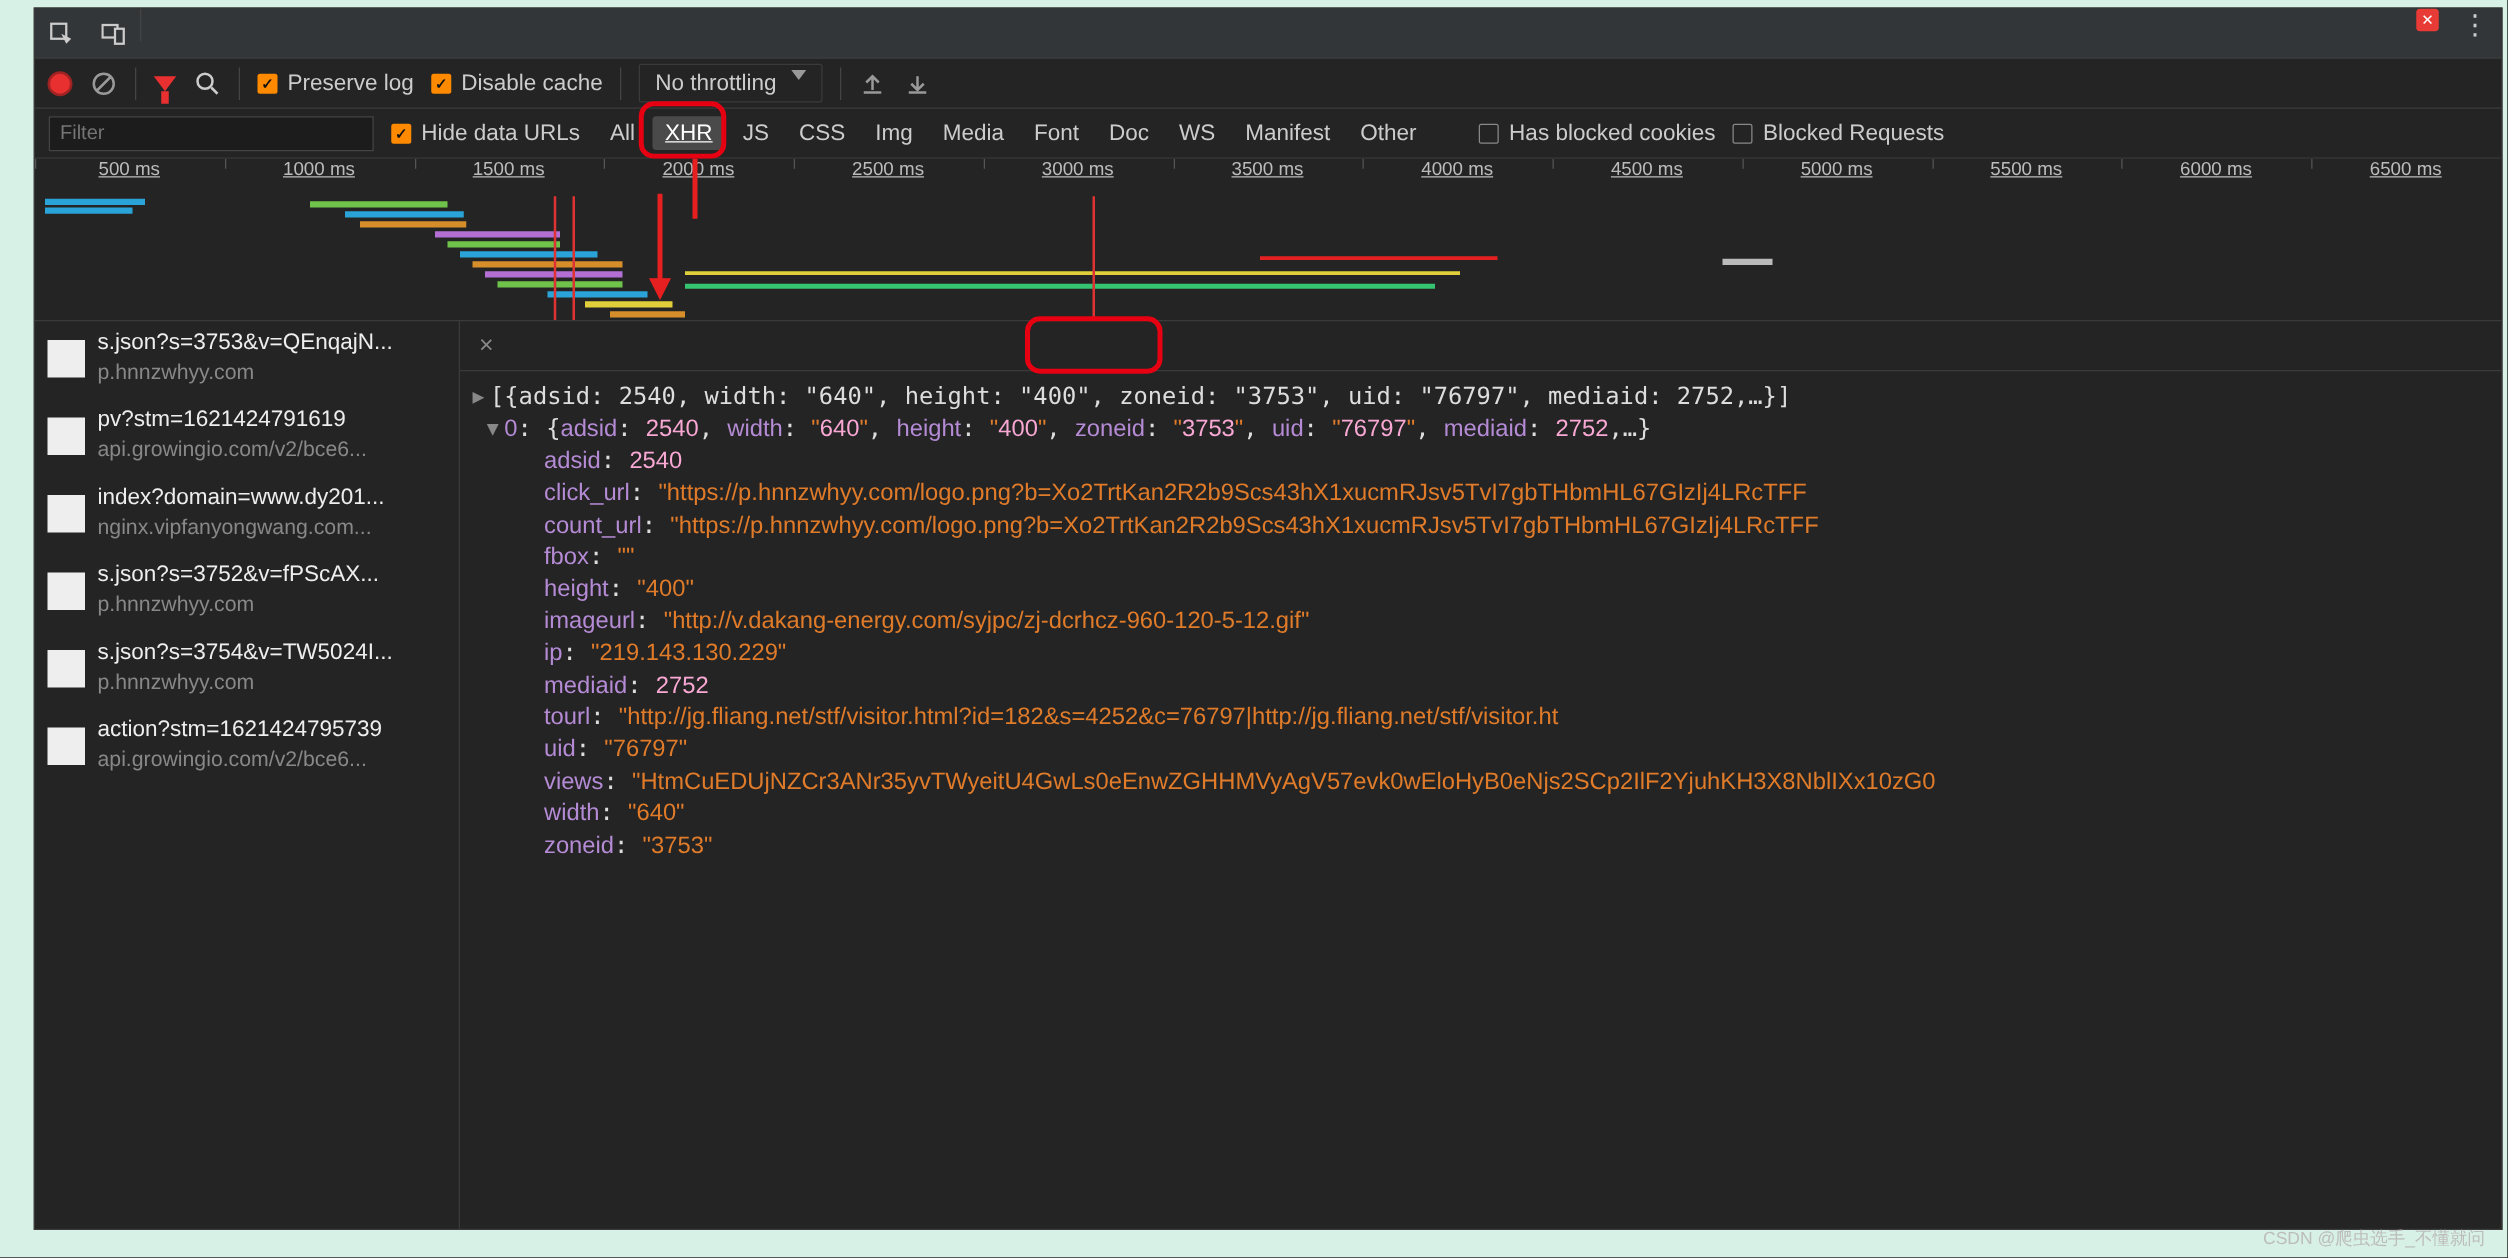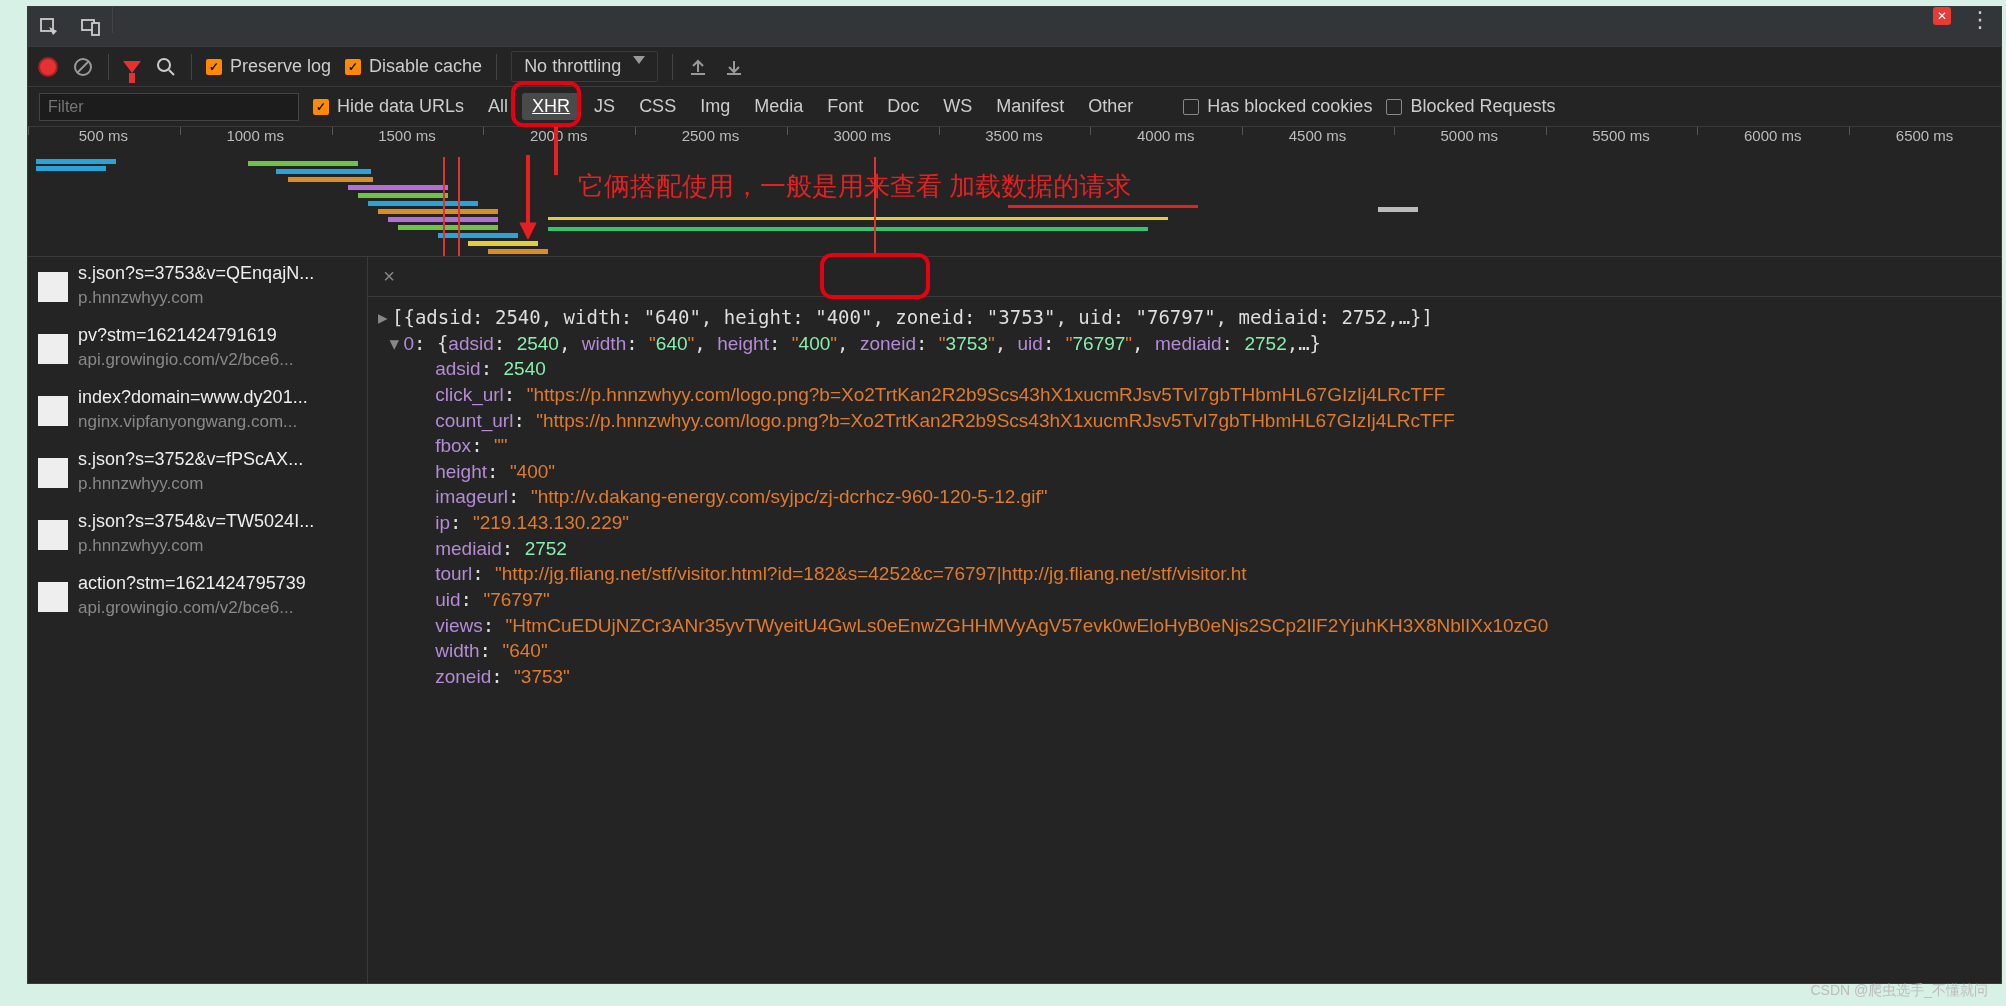--- a/index.html
+++ b/index.html
@@ -28,21 +28,21 @@
 .filterrow { height: 40px; display: flex; align-items: center; gap: 14px; padding: 0 10px; border-bottom: 1px solid #3a3a3a; }
 .filter-input { flex: 0 0 260px; height: 28px; background: #1c1c1c; border: 1px solid #444; color: #888; padding: 0 8px; font-size: 16px; }
 .ftbtn { padding: 3px 10px; color:#ccc; font-size:18px; cursor:pointer; border-radius:3px; }
 .ftbtn.sel { background:#4a4a4a; color:#fff;text-decoration:underline; }
 .xhr-hl { position:relative; }
 .redbox { position:absolute; border: 4px solid #e60012; border-radius: 12px; pointer-events: none; }
 
 
 .timeline { height: 130px; border-bottom: 1px solid #3a3a3a; position: relative; background:#242424; overflow:hidden;}
 .ruler { height: 26px; display:flex; font-size:15px; color:#bbb; }
-.ruler div { flex:1; text-align:center; border-right:1px solid #3a3a3a00; position:relative; }
+.ruler div { flex:1; text-align:center; border-right:1px solid #3a3a3a00; position:relative;text-decoration:underline; }
 .ruler div::before { content:''; position:absolute; left:0; top:0; width:1px; height:8px; background:#555;}
 .wf { position:absolute; top:30px; left:0; right:0; bottom:0; }
 .bar { position:absolute; height:5px; }
 .redline { position:absolute; top:0; bottom:0; width:2px; background:#d33; }
 .anno { position:absolute; color:#e62020; font-size:26px; font-family: "Microsoft YaHei", sans-serif; }
 .arrow { position:absolute; stroke:#e62020; fill:#e62020; }
 
 
 .split { position:absolute; top:250px; left:0; right:0; bottom:0; display:flex; }
 .left { width: 340px; border-right:1px solid #3a3a3a; display:flex; flex-direction:column;}
@@ -54,21 +54,21 @@
 .reqrow .host { color:#888; font-size:17px; white-space:nowrap; overflow:hidden; text-overflow:ellipsis; margin-top:4px;}
 
 .right { flex:1; display:flex; flex-direction:column; min-width:0; }
 .dtabs { height:40px; display:flex; align-items:center; gap: 0; border-bottom:1px solid #3a3a3a; padding-left:6px; }
 .dtabs .x { width:30px; color:#888; text-align:center; font-size:20px; cursor:pointer;}
 .dtabs .dtab { padding: 8px 18px; color:#aaa; cursor:pointer; font-size:18px;}
 .dtabs .dtab.active { color:#fff; }
 .preview { flex:1; padding: 8px 10px; font-family: Menlo, Consolas, monospace; font-size:19px; line-height:1.35; color:#ddd; white-space:pre; overflow:auto;}
 .k { color:#b58bd5; }
 .s { color:#e07b2a; }
-.n { color:#86efac; }
+.n { color:#f9a8d4; }
 .tri { color:#888; display:inline-block; width:14px;}
 
 .close-red { width:18px; height:18px; background:#e93b35; border-radius:3px; display:flex; align-items:center; justify-content:center; color:#fff; font-size:12px; margin-left:auto; margin-right:8px;}
 .threedot { color:#ccc; font-size:22px; padding:0 10px;}
 .watermark { position:absolute; right:18px; bottom:6px; color:#bcbcbc; font-size:14px; font-family:"Microsoft YaHei",sans-serif;}
 
 
 .funnel { width:0;height:0;border-left:9px solid transparent;border-right:9px solid transparent;border-top:12px solid #e83030; position:relative;}
 .funnel::after{content:'';position:absolute;left:-3px;top:0;width:6px;height:10px;background:#e83030;}
 </style>
@@ -206,21 +206,20 @@
       <div class="bar" style="left:410px; top:76px; width:80px; background:#2aa3d8;"></div>
       <div class="bar" style="left:440px; top:84px; width:70px; background:#e0cf3a;"></div>
       <div class="bar" style="left:460px; top:92px; width:60px; background:#d68e2a;"></div>
       <div class="bar" style="left:520px; top:70px; width:600px; height:4px; background:#35c46f;"></div>
       <div class="bar" style="left:520px; top:60px; width:620px; height:3px; background:#e0cf3a;"></div>
       <div class="bar" style="left:1350px; top:50px; width:40px; background:#bbb;"></div>
       <div class="redline" style="left:415px;"></div>
       <div class="redline" style="left:430px;"></div>
       <div class="redline" style="left:846px;"></div>
     </div>
-    <div class="anno" style="left:550px; top:42px;">它俩搭配使用，一般是用来查看    加载数据的请求</div>
     <div class="anno" style="left:980px; top:78px; width:190px; height:3px; background:#e62020;"></div>
     <svg class="arrow" style="left:508px; top:-22px;" width="40" height="80">
           <line x1="20" y1="70" x2="20" y2="12" stroke-width="4"></line>
           <polygon points="20,2 12,16 28,16"></polygon>
         </svg>
     <svg class="arrow" style="left:480px; top:20px;" width="40" height="100">
           <line x1="20" y1="8" x2="20" y2="80" stroke-width="4"></line>
           <polygon points="20,92 12,76 28,76"></polygon>
         </svg>
   </div>

